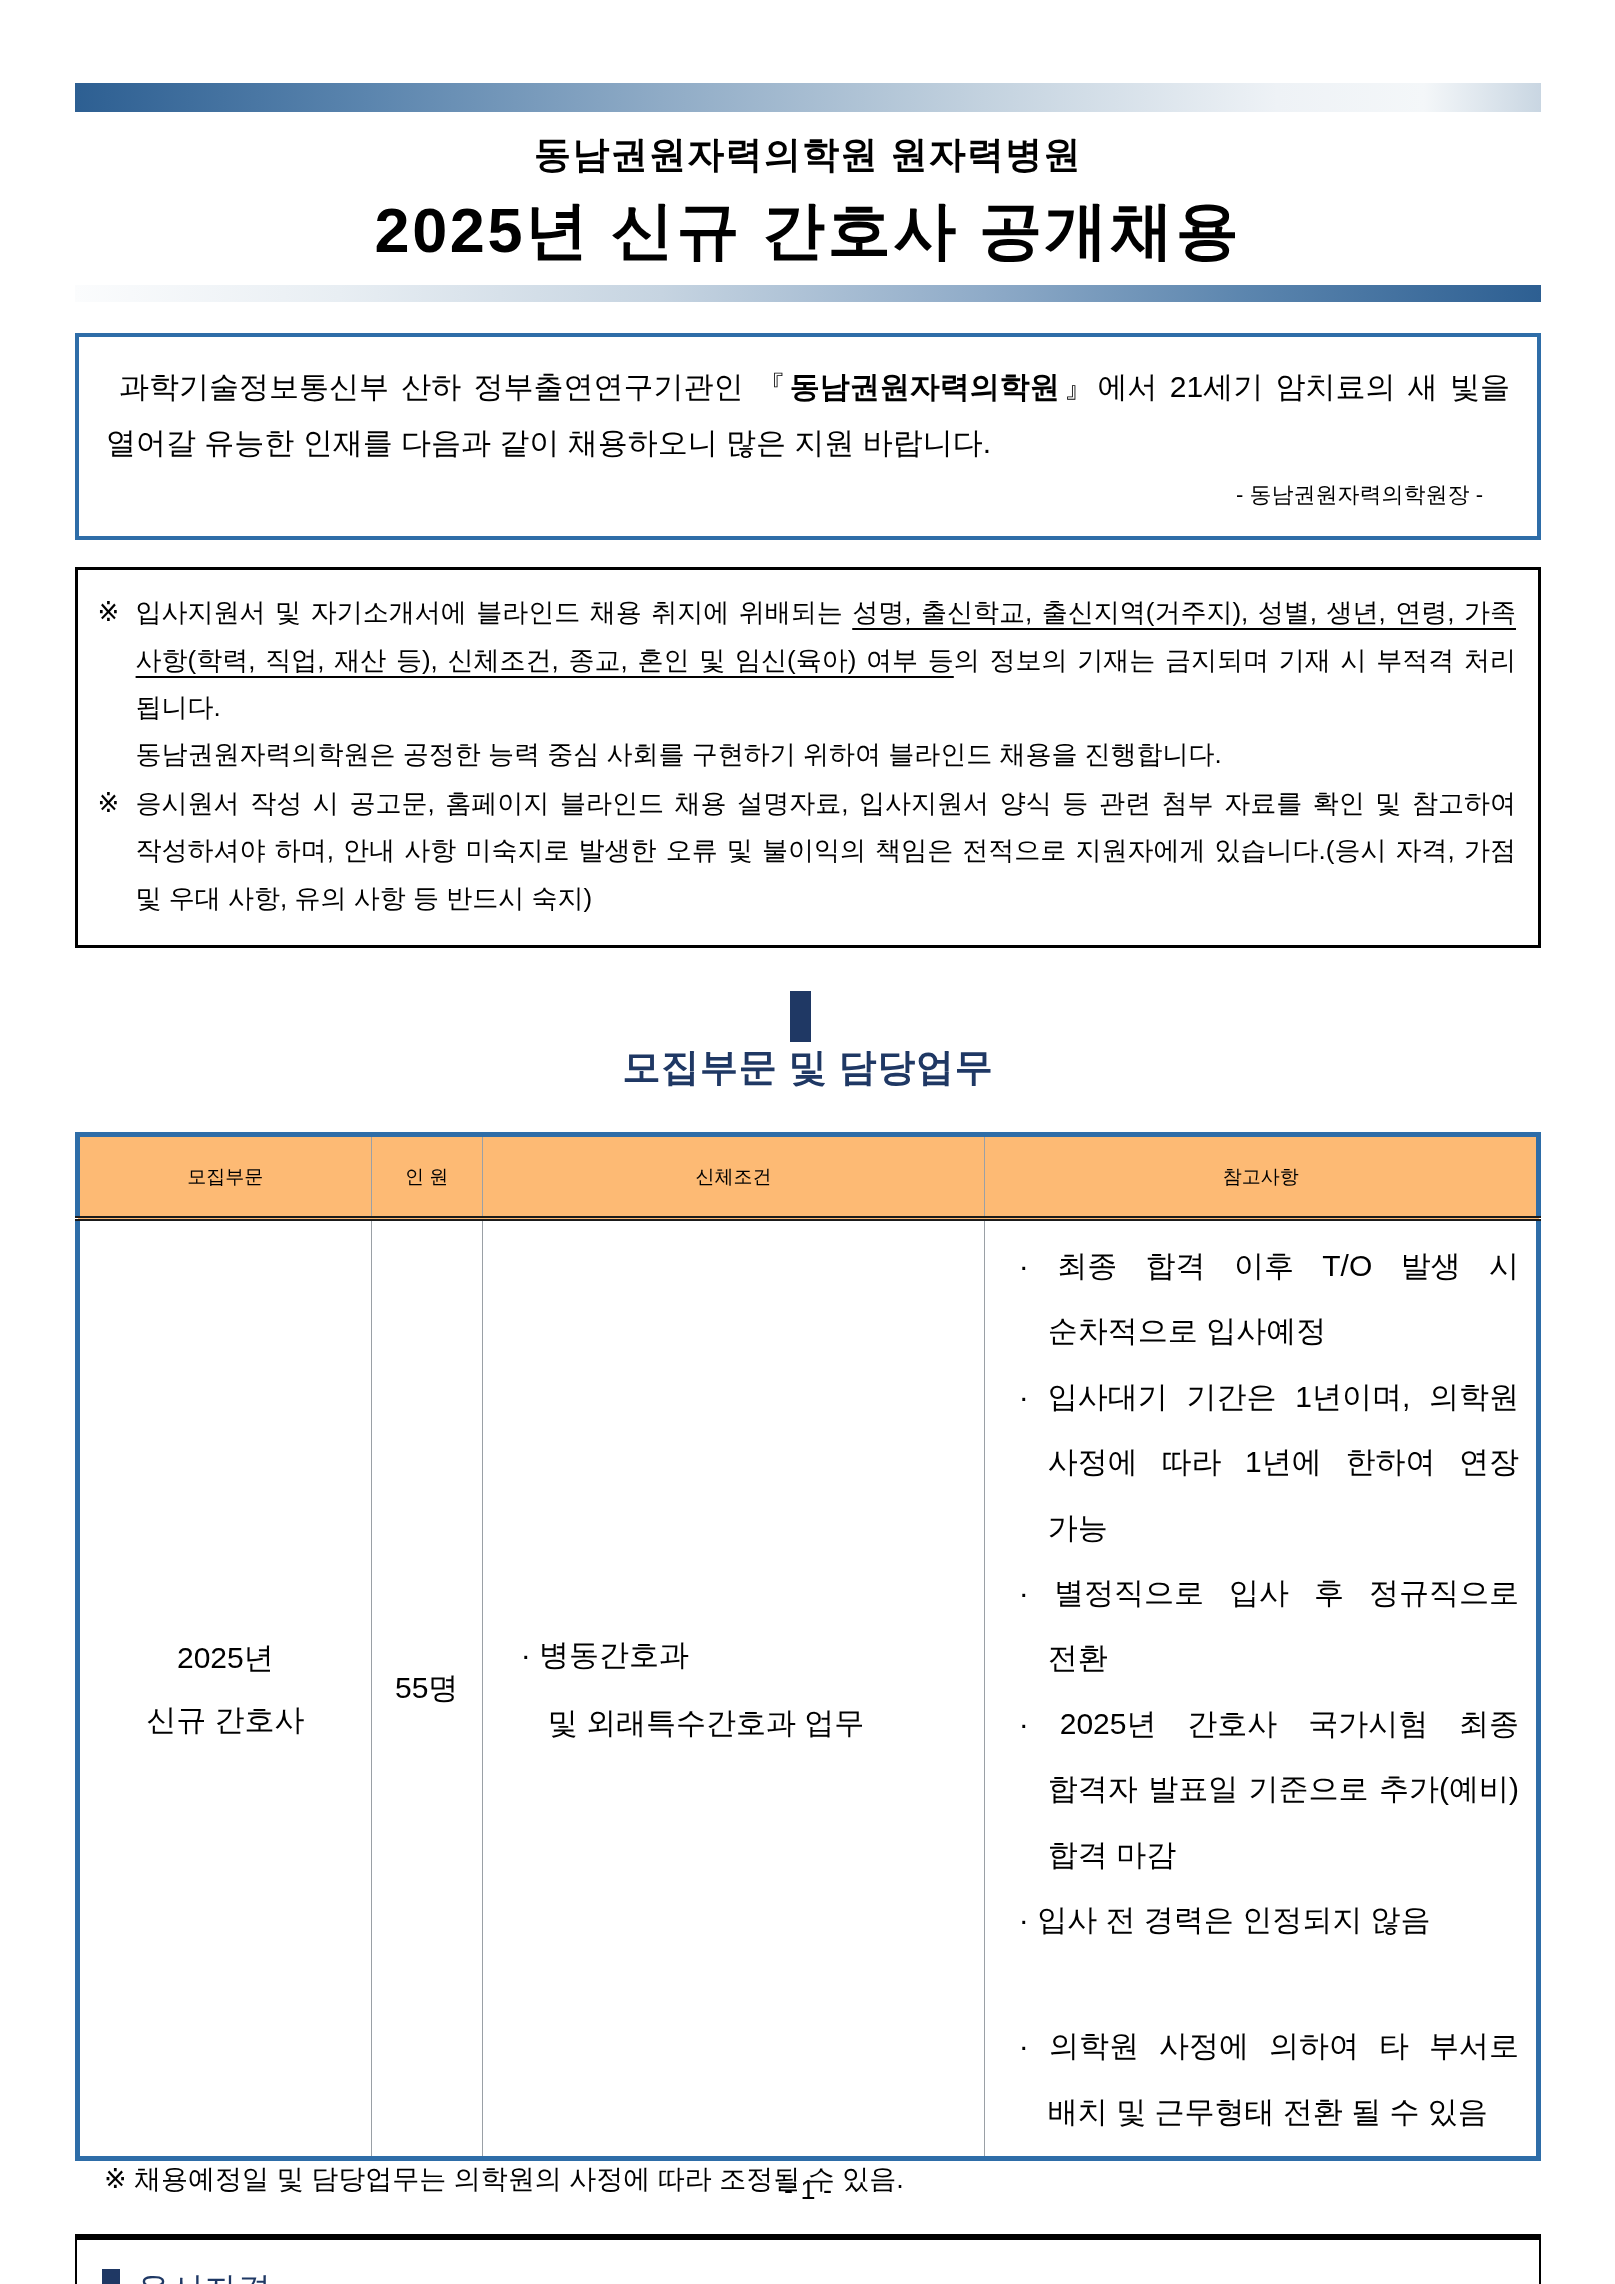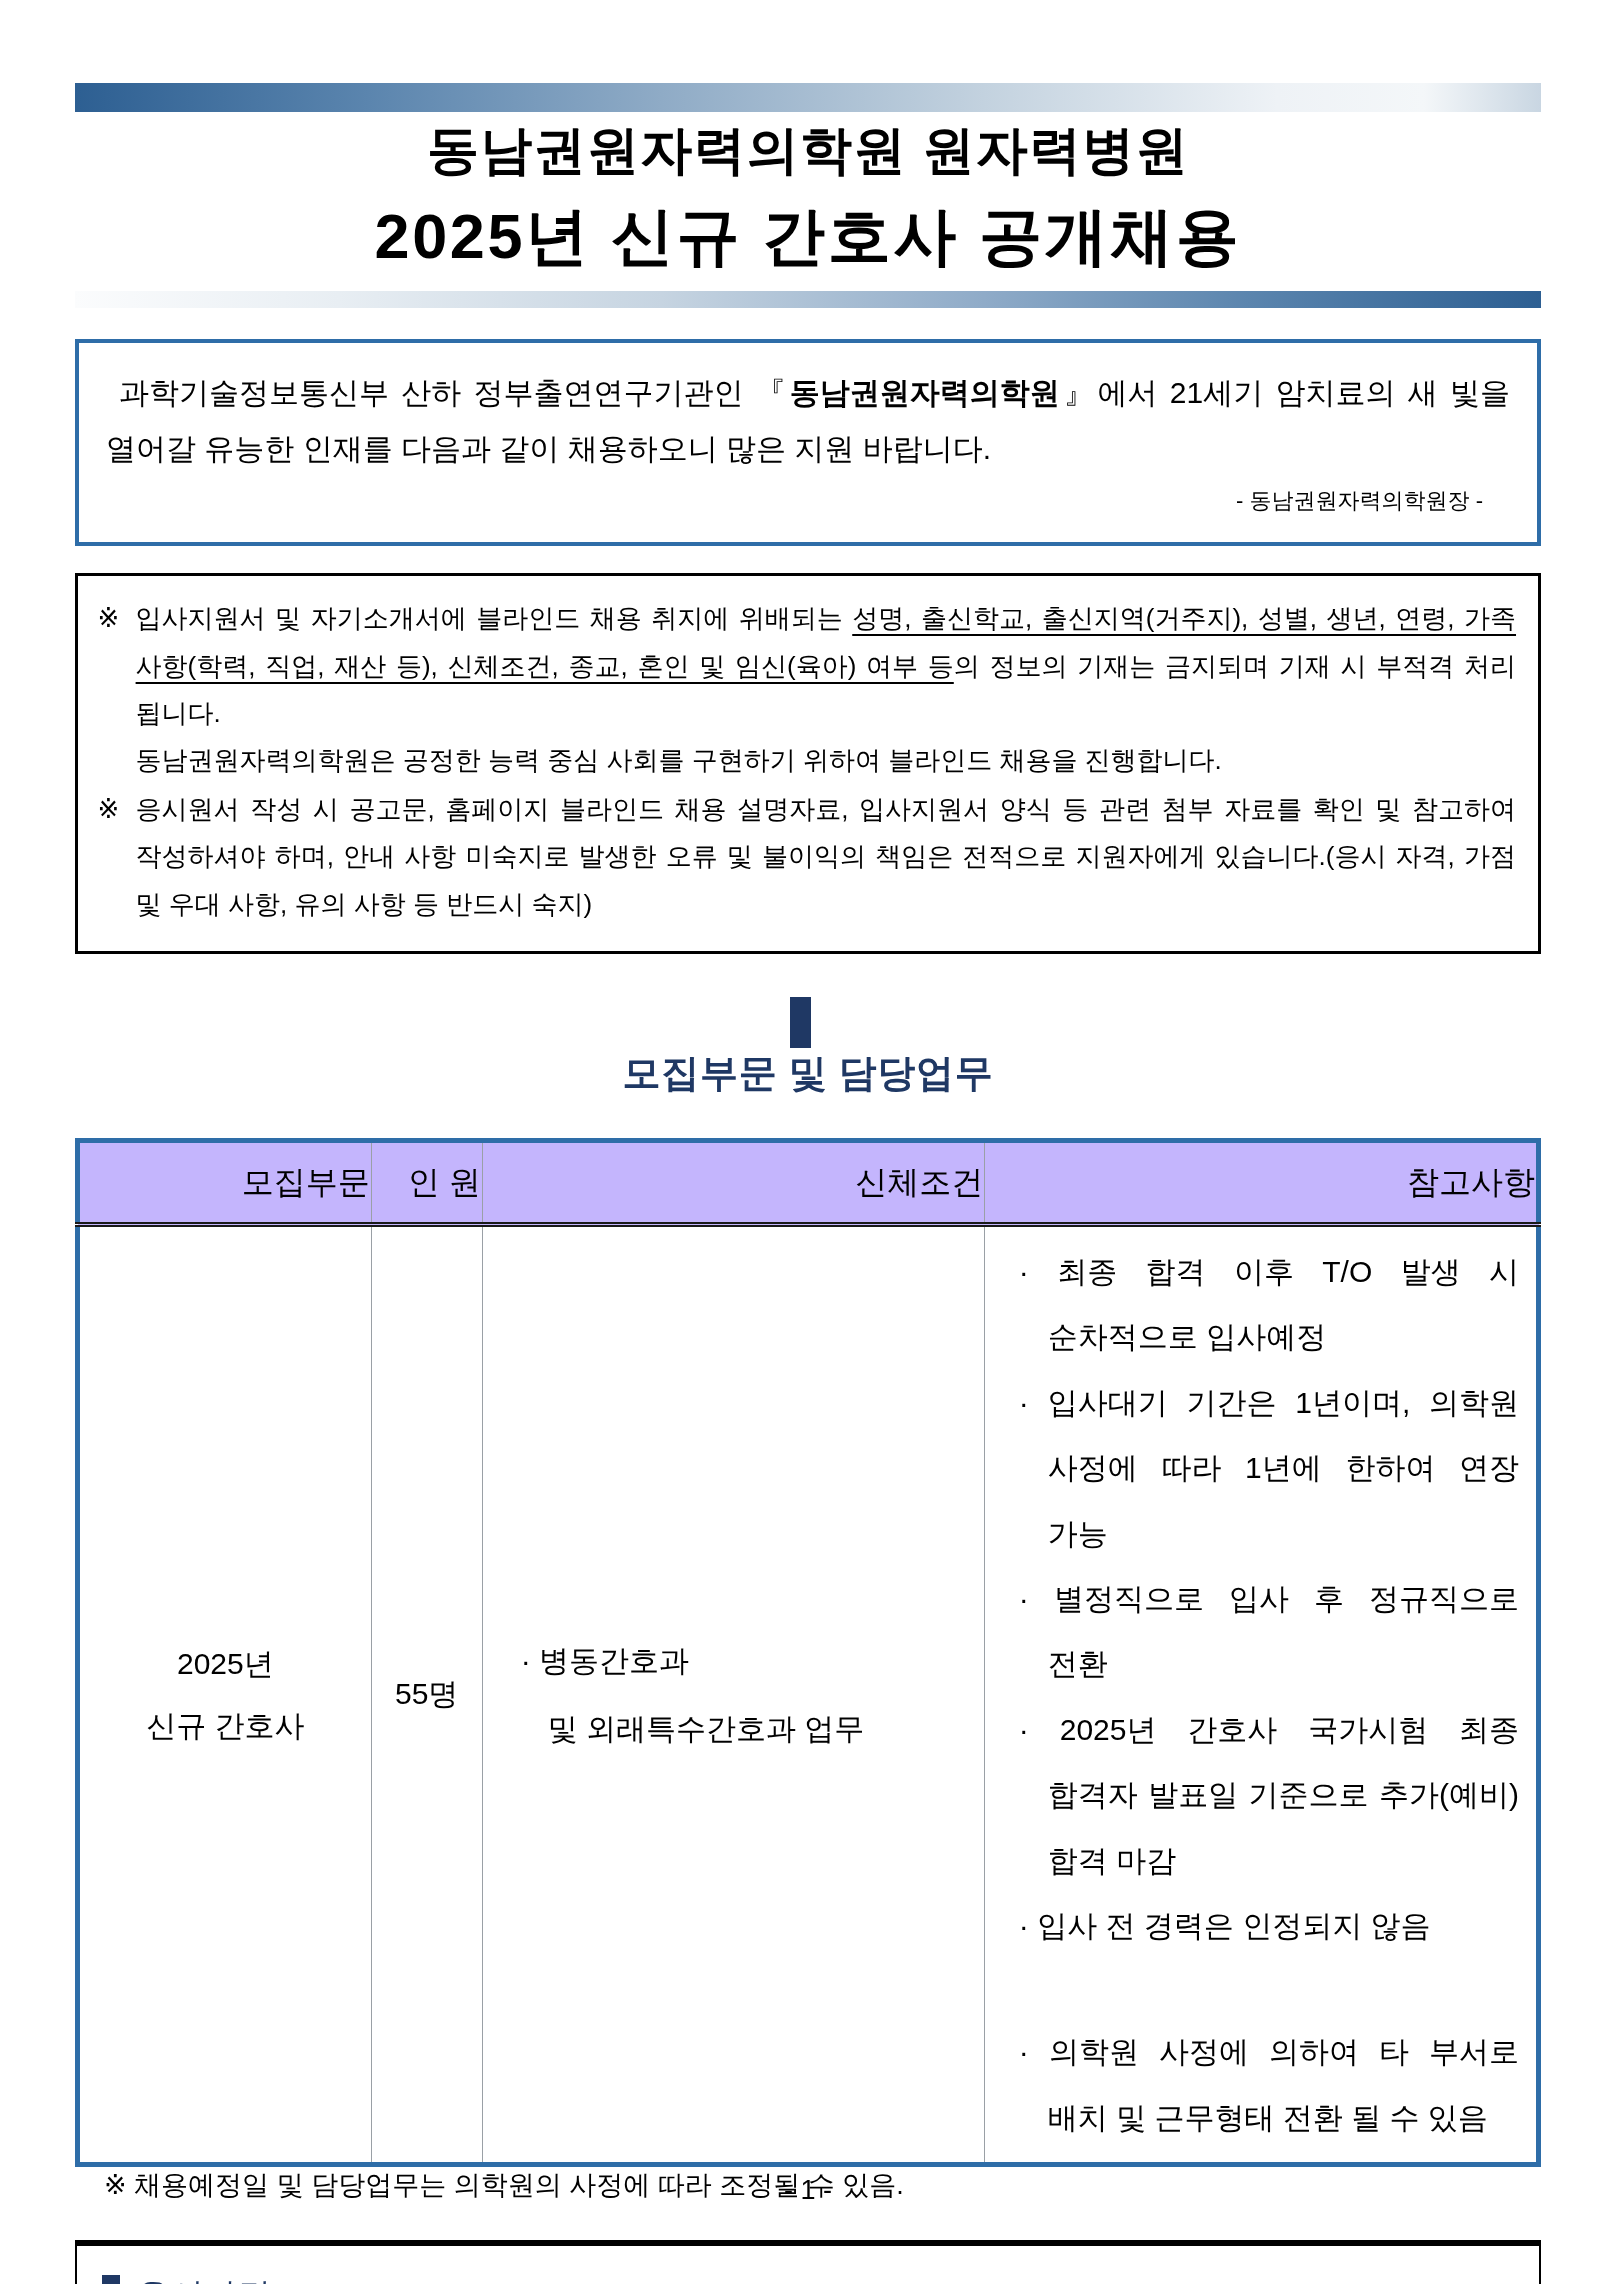--- a/index.html
+++ b/index.html
@@ -9,21 +9,21 @@
     color:#000; word-break:keep-all;
   }
   .page { position:relative; width:1616px; height:2284px; overflow:hidden; }
   .content { padding:0 75px; }
 
   
   .band-top {
     margin-top:83px; height:29px;
     background:linear-gradient(90deg,#2d5f92 0%,#5b85ae 20%,#8fabc6 40%,#c3d2df 62%,#eef2f6 82%,#f4f7f9 92%,#c9d6e2 100%);
   }
-  .title1 { margin-top:4px; text-align:center; font-size:52px; font-weight:bold; letter-spacing:1.3px; }
+  .title1 { margin-top:18px; text-align:center; font-size:37px; font-weight:bold; letter-spacing:1.3px; }
   .title2 { margin-top:7.8px; text-align:center; font-size:63px; font-weight:bold; letter-spacing:2.6px; }
   .band-bottom {
     margin-top:11.7px; height:17px;
     background:linear-gradient(90deg,#fbfcfd 0%,#e8eef3 18%,#c6d4e1 40%,#8fabc8 62%,#5b85ae 80%,#2d5f92 100%);
   }
 
   
   .intro-box {
     margin-top:31px; border:4.6px solid #2e6da8;
     padding:22px 27px 19.6px 27px;
@@ -50,22 +50,22 @@
   }
   .sq { width:21px; height:51px; background:#1f3864; margin-right:15.6px; flex:0 0 auto; }
 
   
   table.recruit {
     margin-top:39px; width:100%;
     border-collapse:collapse; table-layout:fixed;
     border:5.2px solid #2e6da8;
   }
   table.recruit th {
-    background:#c4b5fd; height:77px;
-    font-weight:normal; font-size:32px; text-align:right; vertical-align:middle;
+    background:#fdba74; height:77px;
+    font-weight:normal; font-size:19px; text-align:center; vertical-align:middle;
     border-bottom:5.2px double #1a1a1a;
   }
   table.recruit th + th, table.recruit td + td { border-left:1.3px solid #9aa0a6; }
   table.recruit td { height:538px; vertical-align:middle; font-size:30px; }
   td.c-cat { text-align:center; line-height:2.05; }
   td.c-cnt { text-align:center; }
   td.c-duty { padding-left:38px; font-size:29px; line-height:2.25; vertical-align:middle; }
   .duty-l1::before { content:"· "; }
   .duty-l2 { padding-left:27px; }
   td.c-ref { padding:11.7px 17px 11.7px 15.6px; font-size:28px; line-height:2.18; text-align:justify; vertical-align:middle; }

